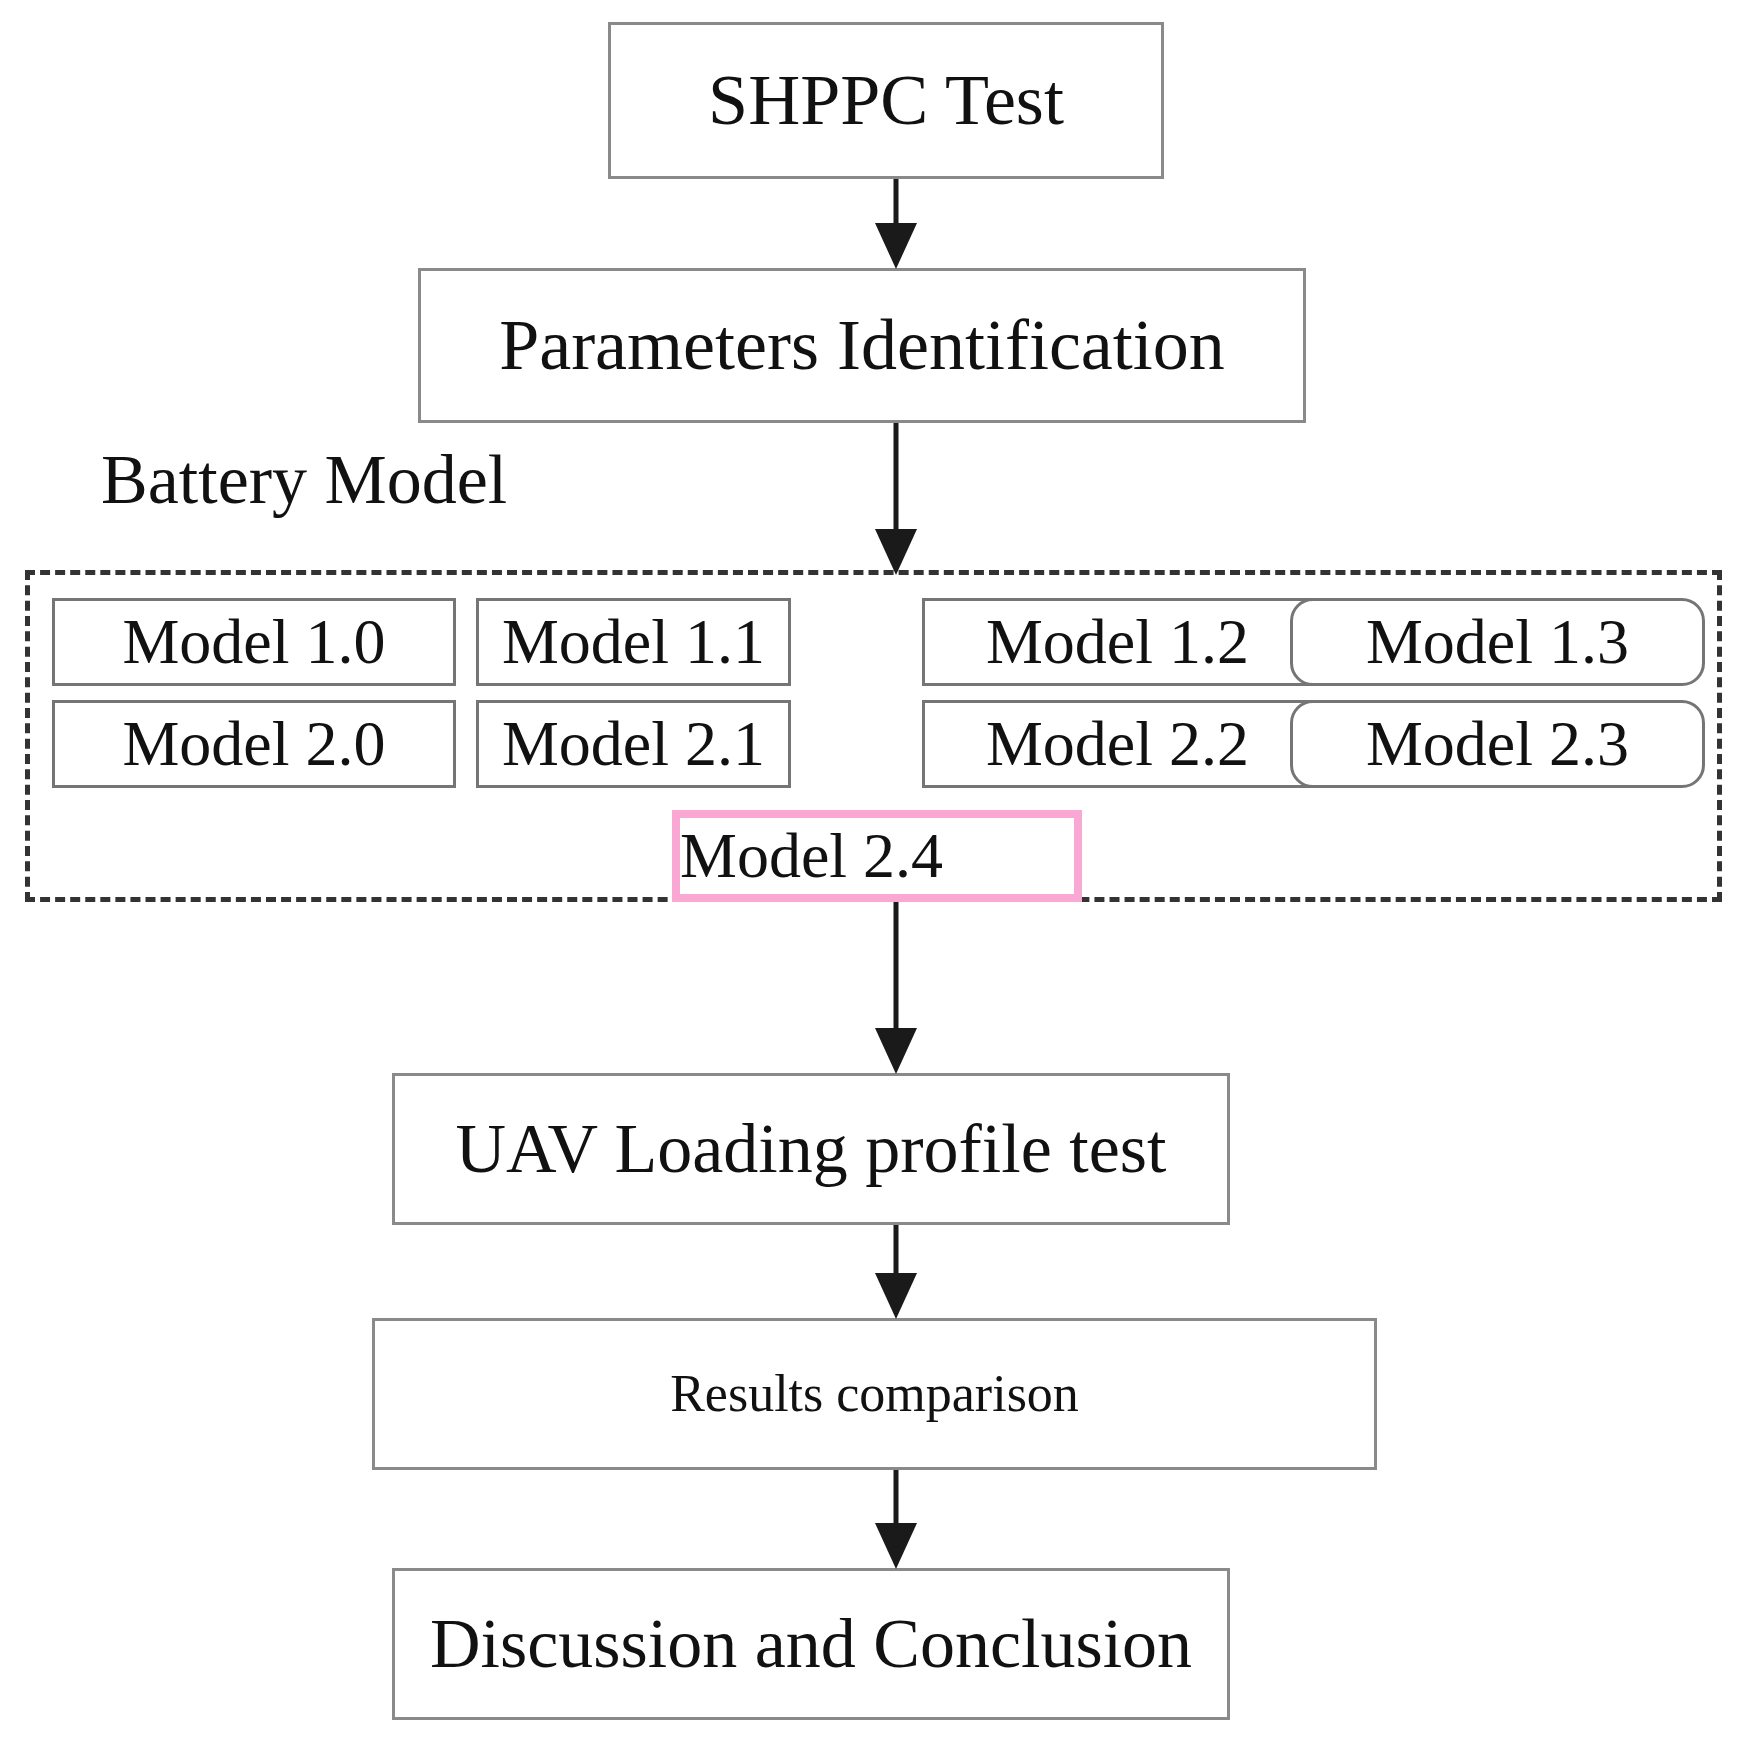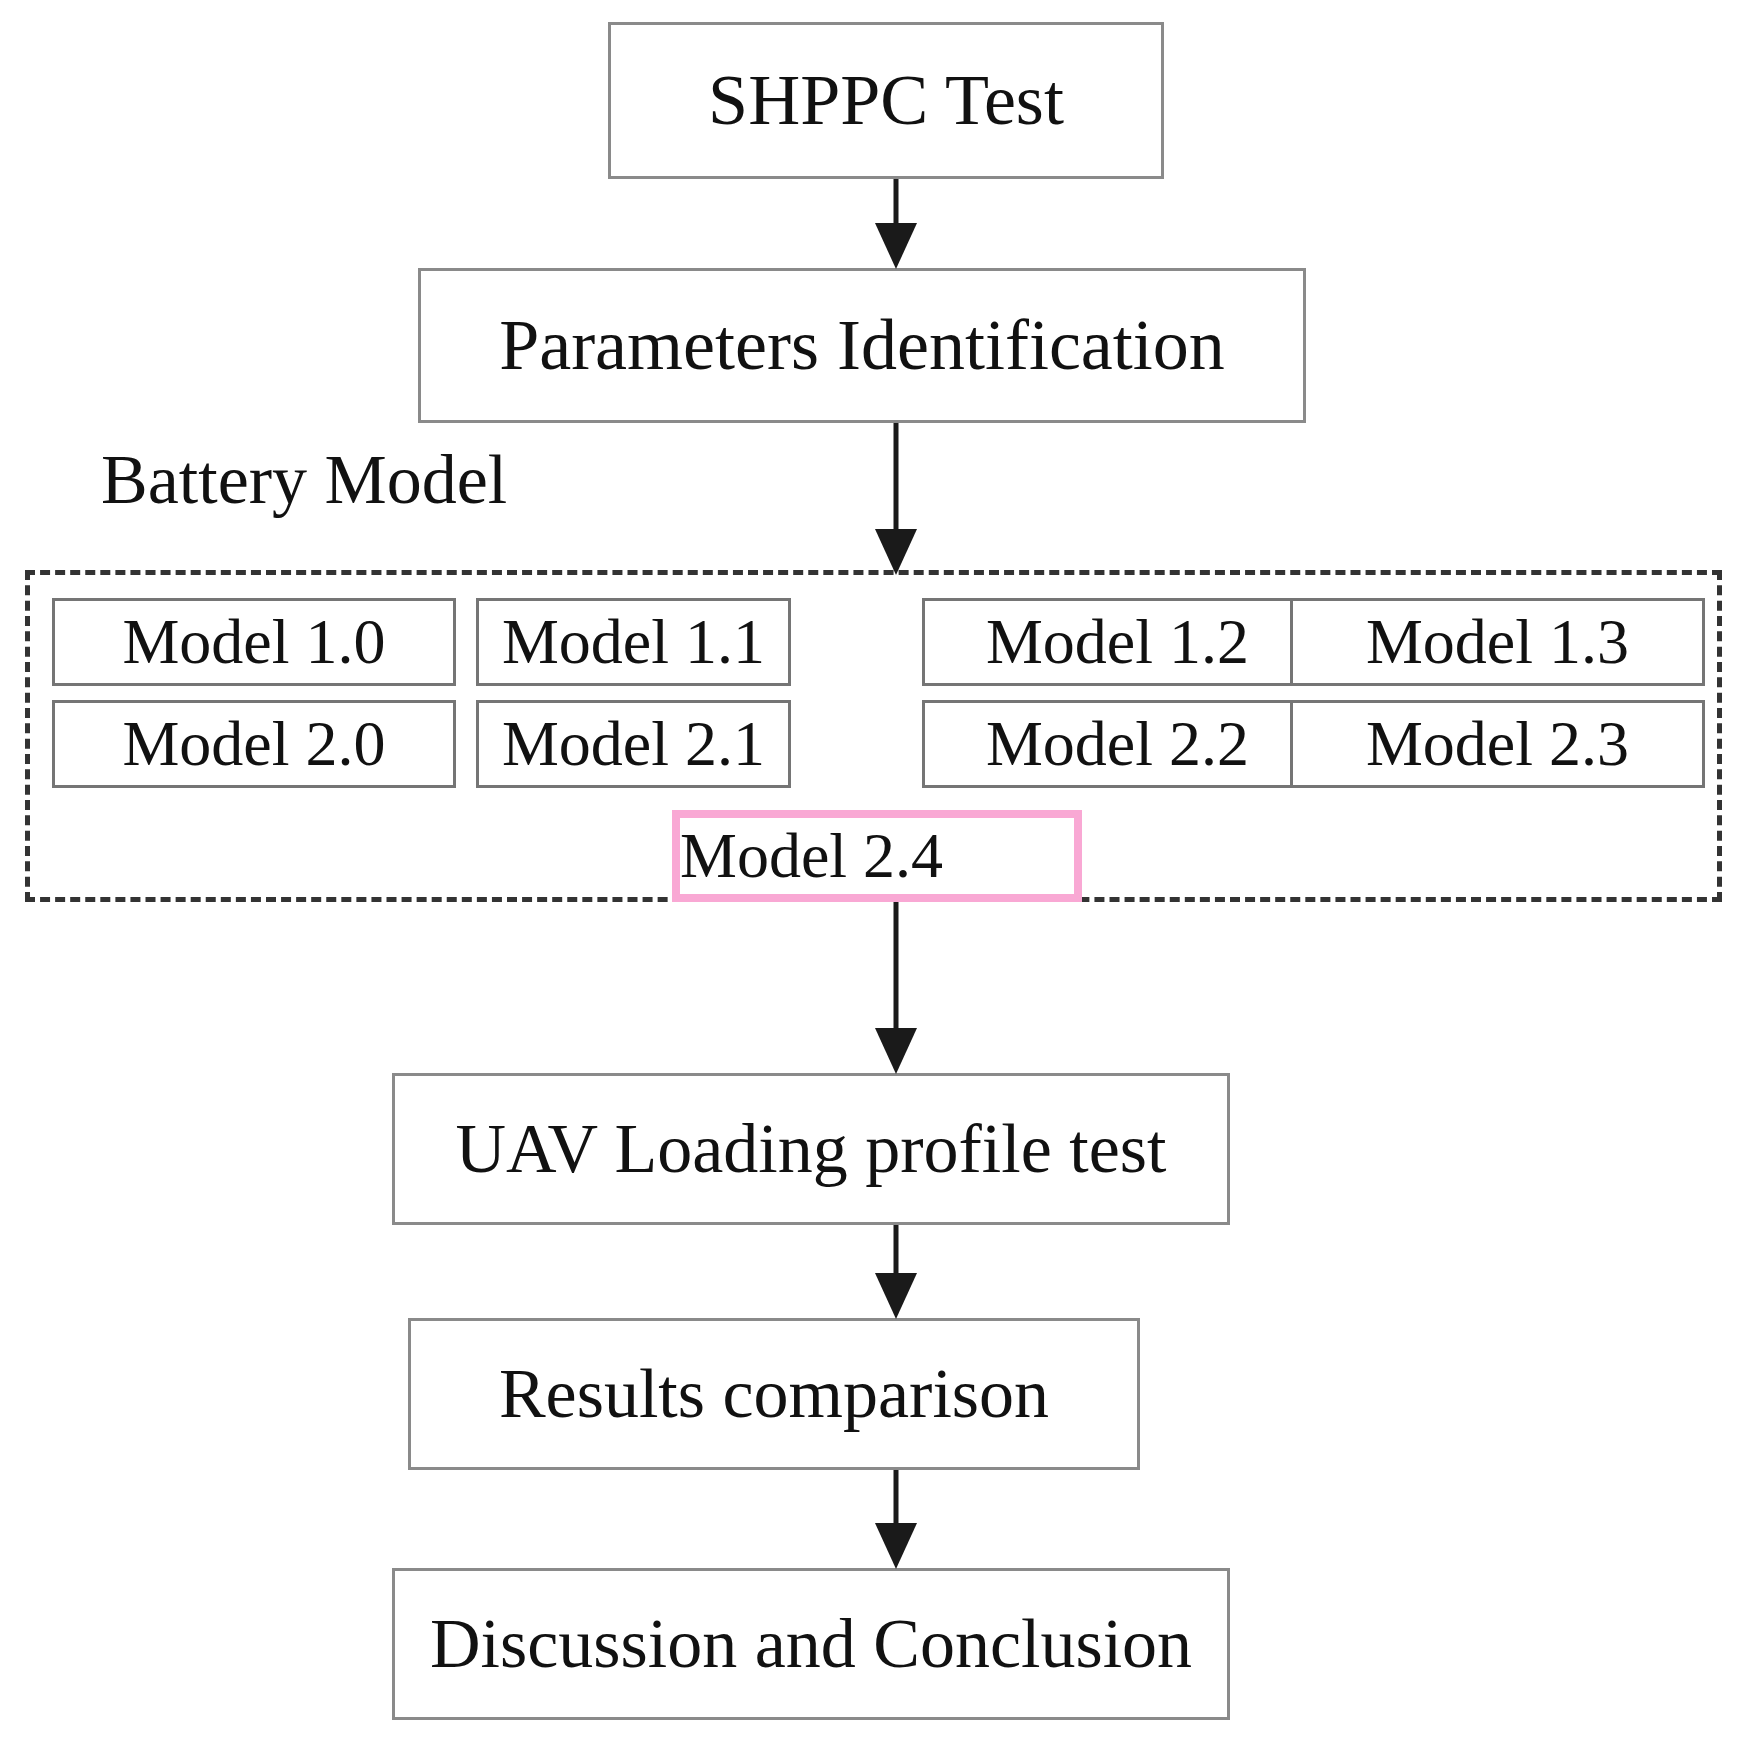--- a/index.html
+++ b/index.html
@@ -76,21 +76,21 @@
     color: #111111;
     white-space: nowrap;
     z-index: 2;
   }
   
   .mrow1 { top: 598px; height: 88px; }
   .mrow2 { top: 700px; height: 88px; }
   .mcol0 { left: 52px;   width: 404px; }
   .mcol1 { left: 476px;  width: 315px; }
   .mcol2 { left: 876px;  width: 391px; margin-left: 46px; }
-  .mcol3 { left: 1290px; width: 415px; }
+  .mcol3 { left: 1290px; width: 415px; border-radius: 23px; }
   #node-model24 {
     position: absolute;
     left: 672px;
     top: 810px;
     width: 410px;
     height: 92px;
     box-sizing: border-box;
     background: #ffffff;
     border: 8px solid #f9a8d4;
     display: flex;
@@ -103,25 +103,25 @@
   }
   
   #node-uav {
     left: 392px;
     top: 1073px;
     width: 838px;
     height: 152px;
     font-size: 70px;
   }
   #node-results {
-    left: 408px;
+    left: 372px;
     top: 1318px;
-    width: 732px;
+    width: 1005px;
     height: 152px;
-    font-size: 70px;
+    font-size: 52px;
   }
   #node-conclusion {
     left: 392px;
     top: 1568px;
     width: 838px;
     height: 152px;
     font-size: 70px;
   }
   
   .arrow {

